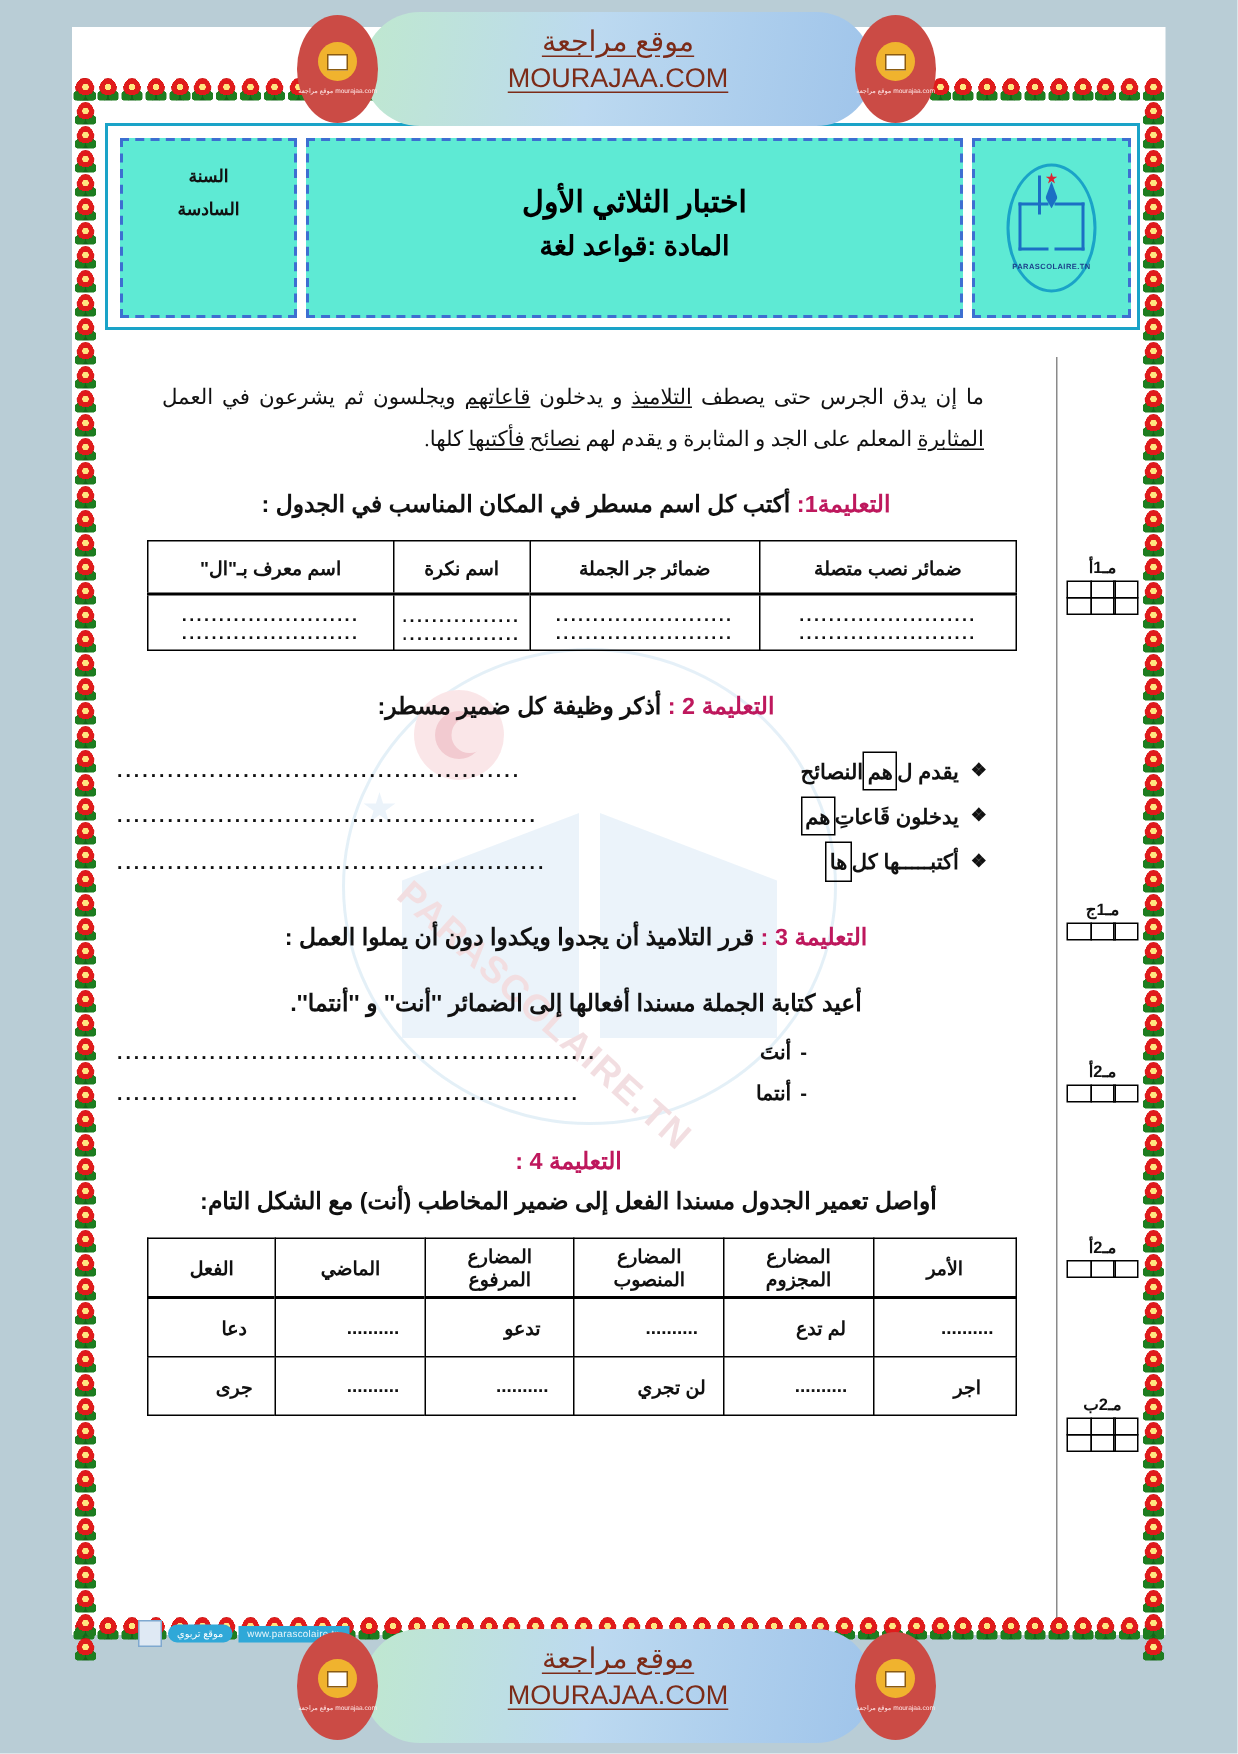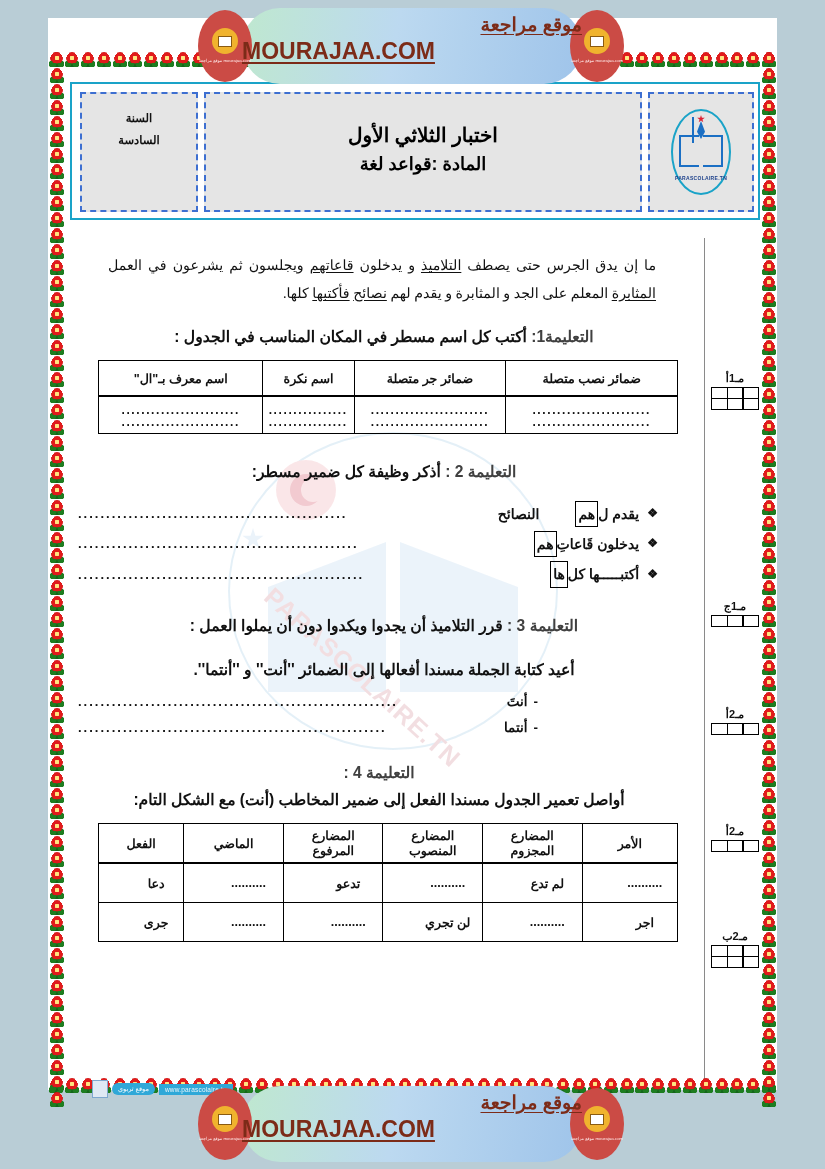--- a/index.html
+++ b/index.html
@@ -43,21 +43,21 @@
   #fl-top{left:48px;top:52px;width:729px;height:17px;display:flex;}
   #fl-bottom{left:48px;top:1078px;width:729px;height:17px;display:flex;}
   #fl-left{left:48px;top:52px;width:17px;height:1043px;}
   #fl-right{left:760px;top:52px;width:17px;height:1043px;}
 
   
   #header-box{
     position:absolute;left:70px;top:82px;width:690px;height:138px;
     border:2.5px solid #1aa3c8;background:#fff;box-sizing:border-box;z-index:4;
   }
-  .dashbox{position:absolute;border:2px dashed #3d6fd1;background:#e5e5e5;box-sizing:border-box;}
+  .dashbox{position:absolute;border:2px dashed #3d6fd1;background:#5eead4;box-sizing:border-box;}
   #box-year{left:8px;top:8px;width:118px;height:120px;}
   #box-title{left:132px;top:8px;width:438px;height:120px;}
   #box-logo{left:576px;top:8px;width:106px;height:120px;}
 
   .year-line{
     text-align:center;font-weight:bold;font-size:11.5px;color:#111;
     font-family:"Liberation Sans",sans-serif;line-height:1.9;
   }
   #box-year .inner{padding-top:14px;}
   #box-title .inner{padding-top:26px;text-align:center;}
@@ -96,21 +96,21 @@
     padding:14px 42px 0 30px;
     font-family:"Liberation Serif",serif;
   }
   .passage u{text-decoration:underline;text-underline-offset:2px;}
 
   .instr{
     font-weight:bold;font-size:15.6px;color:#111;margin:18px 0 0 0;
     font-family:"Liberation Sans",sans-serif;line-height:1.6;
     padding-right:8px;
   }
-  .instr .tag{color:#404040;}
+  .instr .tag{color:#be185d;}
   .instr.c{text-align:center;}
   .instr.r{text-align:center;}
 
   
   table.grid{
     border-collapse:collapse;width:580px;margin:10px auto 0 auto;
     font-family:"Liberation Sans",sans-serif;
   }
   table.grid td,table.grid th{
     border:1.2px solid #000;text-align:center;vertical-align:middle;
@@ -127,30 +127,30 @@
 
   
   .blist{margin:14px 0 0 0;padding:0;list-style:none;}
   .blist li{
     font-size:14px;font-weight:bold;color:#111;line-height:2.15;
     font-family:"Liberation Sans",sans-serif;
     display:flex;align-items:center;justify-content:flex-start;
     padding-right:40px;
   }
   .bullet{font-size:12px;margin-left:8px;color:#111;}
-  .boxed{border:1.1px solid #000;padding:4px 2px;display:inline-block;line-height:1.15;margin-left:36px;}
+  .boxed{border:1.1px solid #000;padding:4px 2px;display:inline-block;line-height:1.15;}
   .leader{flex:1;overflow:hidden;white-space:nowrap;font-size:13px;letter-spacing:2px;
     margin-right:4px;direction:ltr;text-align:left;}
 
   
   .ansrow{
     display:flex;align-items:center;font-size:13.5px;font-weight:bold;color:#111;
     font-family:"Liberation Sans",sans-serif;padding-right:160px;margin-top:10px;
   }
-  .ansrow .lbl{margin-left:6px;white-space:nowrap;}
+  .ansrow .lbl{margin-left:6px;white-space:nowrap;font-family:Liberation Serif, serif;}
   .ansrow .dash{margin-left:6px;}
   .ansrow .leader2{flex:1;overflow:hidden;white-space:nowrap;letter-spacing:2px;
     direction:ltr;text-align:left;font-size:13px;}
 
   
   .mark{position:absolute;z-index:5;width:70px;text-align:center;}
   .mark .lbl{font-size:11px;font-weight:bold;color:#111;
     font-family:"Liberation Sans",sans-serif;margin-bottom:3px;}
   .mark .cells{display:flex;justify-content:center;}
   .mark .cells .col{display:flex;flex-direction:column;}
@@ -184,25 +184,25 @@
   
   .banner{position:absolute;z-index:9;width:560px;height:88px;left:132px;}
   #banner-top{top:4px;}
   #banner-bottom{top:1082px;}
   .banner .pill{
     position:absolute;left:110px;top:4px;width:340px;height:76px;border-radius:38px;
     background:linear-gradient(100deg,#bfe8cf 0%,#bcd9f0 45%,#9fc4ea 100%);
   }
   .banner .txt{
     position:absolute;left:110px;top:4px;width:340px;height:62px;
-    display:flex;flex-direction:column;justify-content:center;
-    font-family:"Liberation Sans",sans-serif;color:#7c2b18;font-weight:bold;
+    display:flex;flex-direction:column;align-items:center;justify-content:center;
+    font-family:"Liberation Sans",sans-serif;color:#7c2b18;font-weight:normal;
   }
   .banner .txt .l1{font-size:19px;text-decoration:underline;text-underline-offset:3px;}
-  .banner .txt .l2{font-size:23px;text-decoration:underline;text-underline-offset:3px;direction:ltr;margin-top:2px;}
+  .banner .txt .l2{font-size:18px;text-decoration:underline;text-underline-offset:3px;direction:ltr;margin-top:2px;}
   .badge{
     position:absolute;top:6px;width:54px;height:72px;border-radius:50%;
     background:#cb4b45;display:flex;flex-direction:column;align-items:center;justify-content:center;
   }
   .badge.left{left:66px;}
   .badge.right{left:438px;}
   .badge .disc{width:26px;height:26px;border-radius:50%;background:#f0b32e;
     display:flex;align-items:center;justify-content:center;}
   .badge .disc .bk{width:14px;height:11px;background:#fff;border:1.4px solid #8a5b11;box-sizing:border-box;}
   .badge .cap{font-size:4.4px;color:#ffe9e9;margin-top:4px;text-align:center;line-height:1.25;
@@ -1036,21 +1036,21 @@
 <div id="content">
 
   <div class="passage"><span>ما إن يدق الجرس حتى يصطف </span><u>التلاميذ</u><span> و يدخلون </span><u>قاعاتهم</u><span> ويجلسون ثم يشرعون في العمل </span><u>المثابرة</u><span> المعلم على الجد و المثابرة و يقدم لهم </span><u>نصائح</u><span> </span><u>فأكتبها</u><span> كلها.</span></div>
 
   <div class="instr c"><span class="tag">التعليمة1:</span><span> أكتب كل اسم مسطر في المكان المناسب في الجدول :</span></div>
 
   <table class="grid" id="t1">
     <thead>
       <tr>
         <th>ضمائر نصب متصلة</th>
-        <th>ضمائر جر  متصلة</th>
+        <th>ضمائر جر  الجملة</th>
         <th>اسم نكرة</th>
         <th>اسم معرف بـ"ال"</th>
       </tr>
     </thead>
     <tbody>
       <tr>
         <td>
           <div class="d-top dots">........................</div>
           <div class="d-bot dots">........................</div>
         </td>

